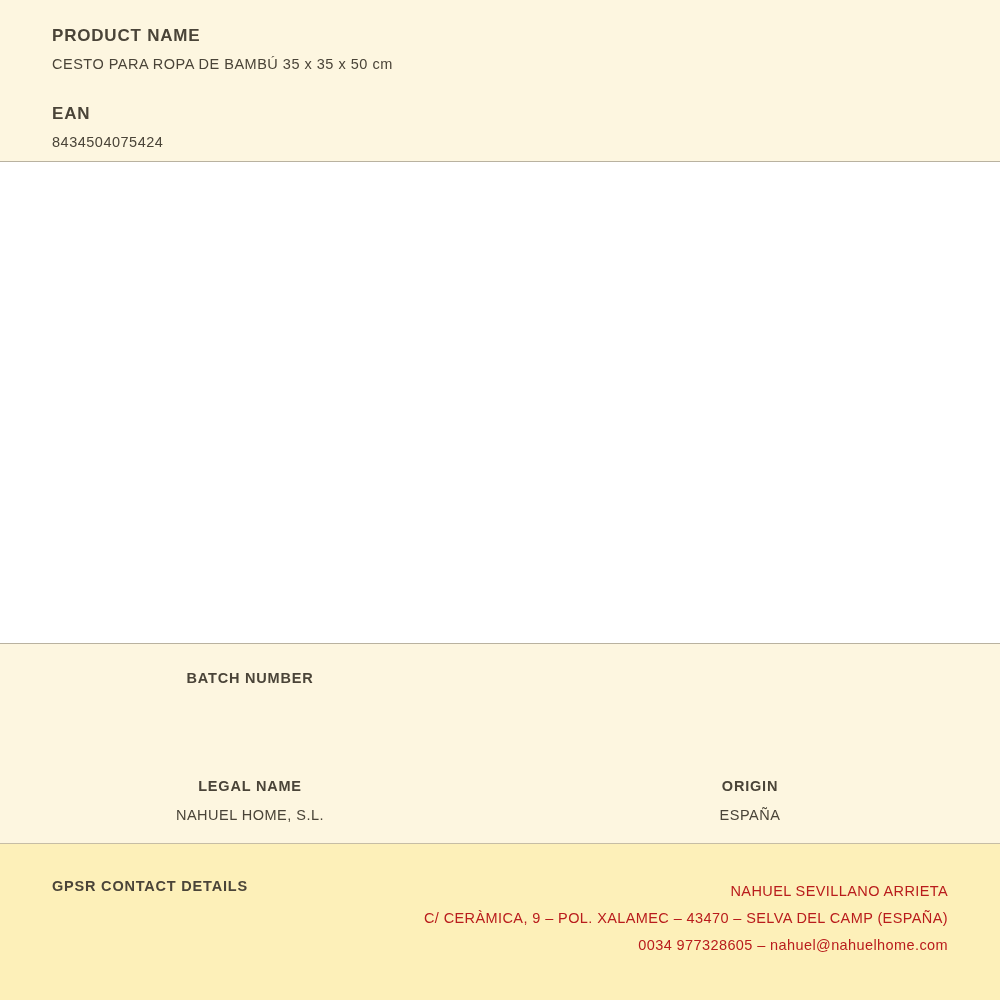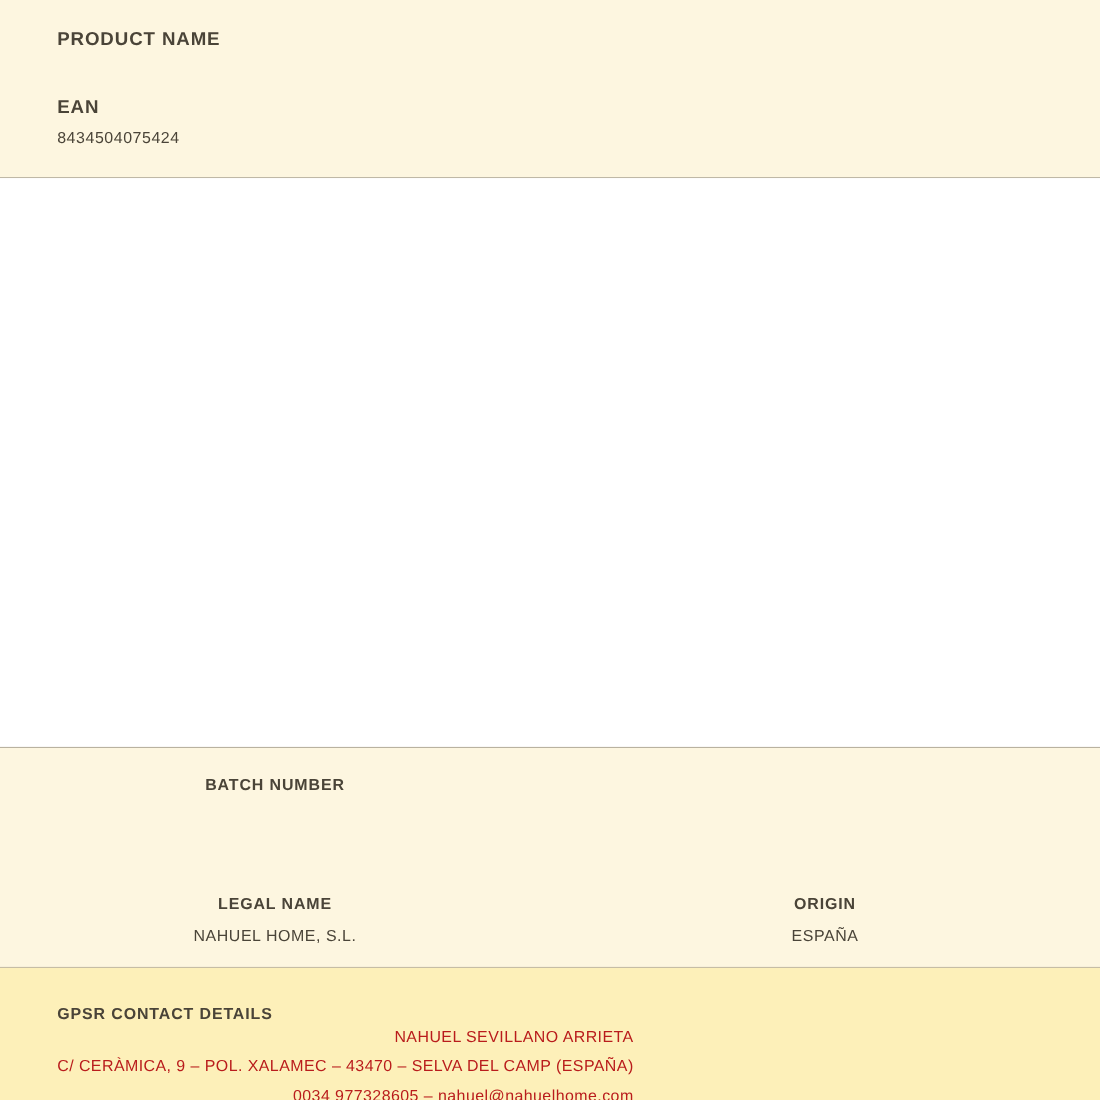--- a/index.html
+++ b/index.html
@@ -88,27 +88,26 @@
     margin: 0;
     min-height: 17px;
   }
   .details-row.second {
     margin-top: 62px;
   }
 
   
   .footer-block {
     background: #fdf0b9;
-    height: 120px;
+    height: 156px;
     box-sizing: border-box;
     padding: 34px 52px 0 52px;
     display: flex;
     justify-content: space-between;
     align-items: flex-start;
-    flex-direction: column;
   }
   .footer-title {
     font-size: 14.5px;
     font-weight: bold;
     letter-spacing: 0.8px;
     color: #4a4438;
     white-space: nowrap;
   }
   .footer-lines {
     text-align: right;
@@ -121,20 +120,21 @@
     white-space: nowrap;
   }
 </style>
 </head>
 <body>
 
 <div class="sheet">
 
   <div class="header-block">
     <p class="field-label">PRODUCT NAME</p>
+    <p class="field-value">CESTO PARA ROPA DE BAMBÚ 35 x 35 x 50 cm</p>
     <div class="group-gap"></div>
     <p class="field-label">EAN</p>
     <p class="field-value">8434504075424</p>
   </div>
 
   <div class="image-area"></div>
 
   <div class="details-block">
     <div class="details-row">
       <div class="details-cell">

